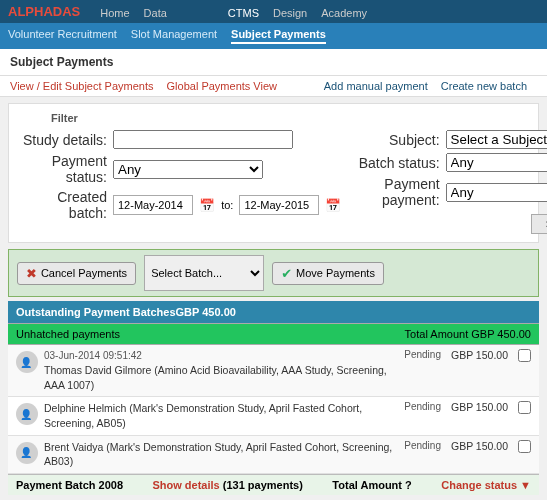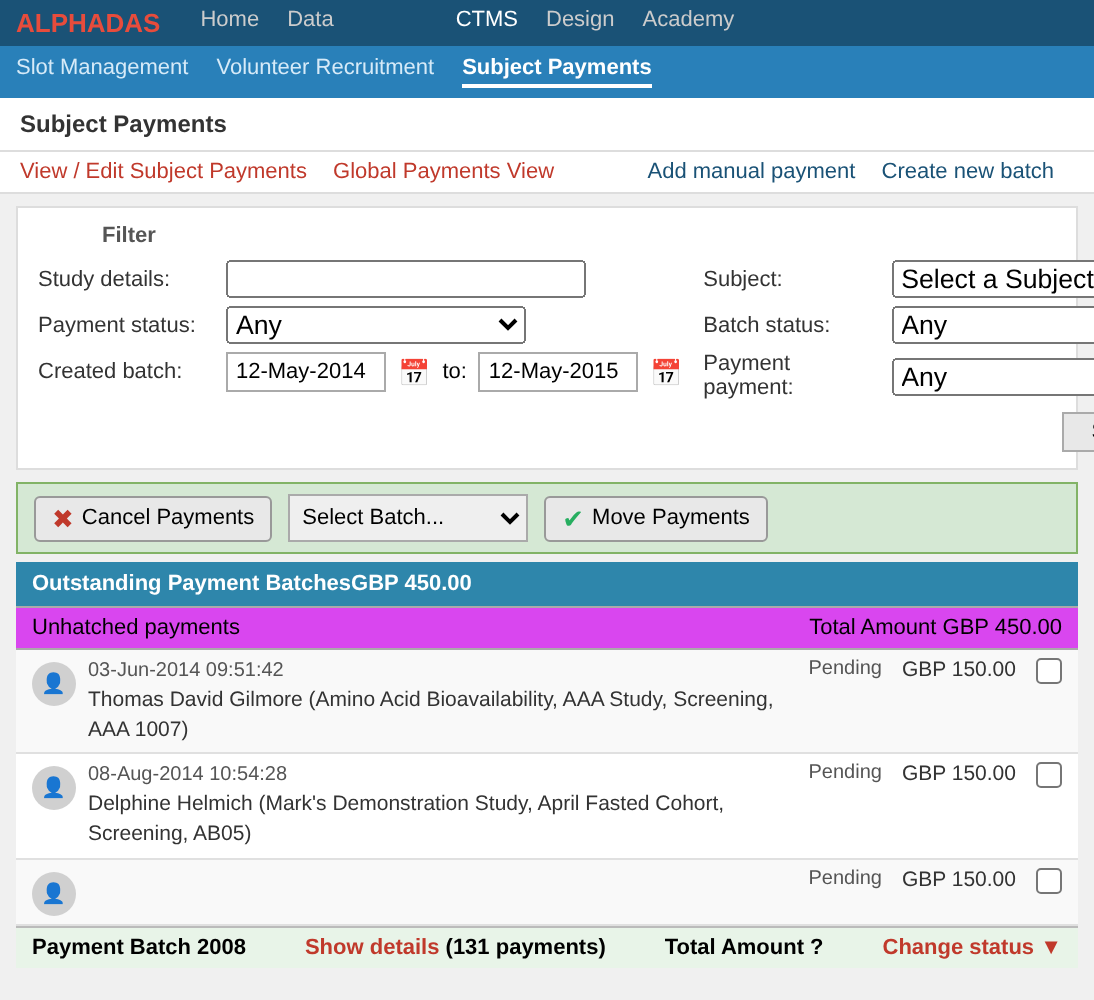--- a/index.html
+++ b/index.html
@@ -1,19 +1,19 @@
 <!DOCTYPE html>
 <html><head>
   <meta charset="utf-8">
   <style>
     * { box-sizing: border-box; margin: 0; padding: 0; }
     body { font-family: Arial, sans-serif; font-size: 11px; background: #f0f0f0; width: 547px; }
 
     
-    .top-nav { background: #1a5276; display: flex; align-items: flex-start; padding: 4px 8px; }
+    .top-nav { background: #1a5276; display: flex; align-items: flex-end; padding: 4px 8px; }
     .top-nav .logo { color: #fff; font-weight: bold; font-size: 13px; margin-right: 20px; }
     .top-nav .logo span { color: #e74c3c; }
     .top-nav a { color: #ccc; text-decoration: none; font-size: 11px; margin-right: 14px; }
     .top-nav a.active { color: #fff; padding-left: 47px; }
 
     
     .second-nav { background: #2980b9; padding: 5px 8px; display: flex; gap: 14px; }
     .second-nav a { color: #d6eaf8; text-decoration: none; font-size: 11px; }
     .second-nav a.active { color: #fff; font-weight: bold; border-bottom: 2px solid #fff; padding-bottom: 2px; }
 
@@ -30,68 +30,68 @@
     .filter-title { font-size: 11px; color: #555; margin-bottom: 6px; font-weight: bold; padding-left: 32px; }
     .date-input { width: 80px; border: 1px solid #aaa; padding: 2px 4px; font-size: 11px; height: 20px; }
     .cal-icon { font-size: 13px; cursor: pointer; }
     .search-btn { background: #e8e8e8; border: 1px solid #aaa; padding: 3px 14px; font-size: 11px; cursor: pointer; float: right; margin-top: 2px; }
 
     
     .action-bar { background: #d5e8d4; border: 1px solid #82b366; margin: 4px 8px; padding: 5px 8px; display: flex; align-items: center; gap: 8px; }
     .cancel-btn { background: #e8e8e8; border: 1px solid #999; padding: 3px 8px; font-size: 11px; cursor: pointer; display: flex; align-items: center; gap: 4px; border-radius: 3px; }
     .cancel-btn .icon { color: #c0392b; font-size: 13px; }
     .move-label { font-size: 11px; color: #333; margin-left: auto; }
-    .batch-select { border: 1px solid #aaa; padding: 2px 2px; font-size: 11px; height: 24px; width: 120px; }
+    .batch-select { border: 1px solid #aaa; padding: 2px 2px; font-size: 11px; height: 36px; width: 120px; }
     .move-btn { background: #e8e8e8; border: 1px solid #999; padding: 3px 8px; font-size: 11px; cursor: pointer; display: flex; align-items: center; gap: 4px; border-radius: 3px; }
     .move-btn .icon { color: #27ae60; font-size: 13px; }
 
     
     .payment-section { margin: 4px 8px; }
     .section-header { display: flex; align-items: center; padding: 5px 8px; color: #fff; font-size: 11px; font-weight: bold; }
     .section-header.outstanding { background: #2e86ab; }
 
-    .sub-section-header { background: #d946ef; padding: 4px 8px; font-size: 11px; display: flex; justify-content: space-between; border-top: 1px solid #aaa; border-bottom: 1px solid #aaa; }
+    .sub-section-header { background: #22c55e; padding: 4px 8px; font-size: 11px; display: flex; justify-content: space-between; border-top: 1px solid #aaa; border-bottom: 1px solid #aaa; }
     .payment-row { background: #fff; border-bottom: 1px solid #e0e0e0; padding: 4px 8px; display: flex; align-items: flex-start; gap: 6px; }
     .payment-row:nth-child(odd) { background: #f9f9f9; }
     .payment-row .avatar { width: 22px; height: 22px; background: #d0d0d0; border-radius: 50%; display: flex; align-items: center; justify-content: center; font-size: 10px; color: #555; flex-shrink: 0; margin-top: 2px; }
     .payment-row .details { flex: 1; font-size: 10.5px; color: #333; line-height: 1.4; }
     .payment-row .date { font-size: 10px; color: #555; white-space: nowrap; }
     .payment-row .status { font-size: 10px; color: #555; white-space: nowrap; margin-left: 4px; }
     .payment-row .amount-cell { font-size: 10.5px; color: #333; white-space: nowrap; margin-left: 4px; }
     .payment-row .checkbox { margin-left: 4px; }
 
     .batch-footer { background: #e8f4e8; padding: 4px 8px; font-size: 11px; font-weight: bold; display: flex; justify-content: space-between; border-top: 1px solid #bbb; }
     .batch-footer a { color: #c0392b; font-size: 11px; text-decoration: none; }
     .batch-footer .change-status { color: #c0392b; font-size: 11px; cursor: pointer; }
 
     .filter-cols { display: flex; gap: 10px; }
     .filter-col { flex: 1; }
     .filter-col-label { display: flex; align-items: center; gap: 6px; margin-bottom: 4px; }
-    .filter-col-label label { font-size: 11px; color: #333; width: 88px; flex-shrink: 0; }
+    .filter-col-label label { font-size: 14px; color: #333; width: 88px; text-align: right; flex-shrink: 0; }
     .wide-input { width: 180px; }
     .wide-select { width: 150px; }
     .narrow-select { width: 150px; }
   </style>
 </head>
 <body>
 
 <div class="top-nav">
   <span class="logo">
     <span>ALPHADAS</span>
   </span>
   <a href="#">Home</a>
   <a href="#">Data</a>
   <a href="#" class="active">CTMS</a>
   <a href="#">Design</a>
   <a href="#">Academy</a>
 </div>
 
 <div class="second-nav">
+  <a href="#">Volunteer Recruitment</a>
   <a href="#">Slot Management</a>
-  <a href="#">Volunteer Recruitment</a>
   <a href="#" class="active">Subject Payments</a>
 </div>
 
 <div class="page-title">Subject Payments</div>
 
 <div class="sub-links">
   <div class="left">
     <a href="#">View / Edit Subject Payments</a>
     <a href="#">Global Payments View</a>
   </div>
@@ -196,31 +196,31 @@
       <div>Thomas David Gilmore (Amino Acid Bioavailability, AAA Study, Screening, AAA 1007)</div>
     </div>
     <span class="status">Pending</span>
     <span class="amount-cell">GBP 150.00</span>
     <input type="checkbox" class="checkbox" style="">
   </div>
 
   <div class="payment-row">
     <div class="avatar">👤</div>
     <div class="details">
-      <div class="date">08-Aug-2014 10:54:28</div>
       <div>Delphine Helmich (Mark's Demonstration Study, April Fasted Cohort, Screening, AB05)</div>
     </div>
     <span class="status">Pending</span>
     <span class="amount-cell">GBP 150.00</span>
     <input type="checkbox" class="checkbox" style="">
   </div>
 
   <div class="payment-row">
     <div class="avatar">👤</div>
     <div class="details">
+      <div>Brent Vaidya (Mark's Demonstration Study, April Fasted Cohort, Screening, AB03)</div>
     </div>
     <span class="status">Pending</span>
     <span class="amount-cell">GBP 150.00</span>
     <input type="checkbox" class="checkbox" style="">
   </div>
 
   <div class="batch-footer">
     <span>Payment Batch 2008</span>
     <span>
       <a href="#">Show details</a>

